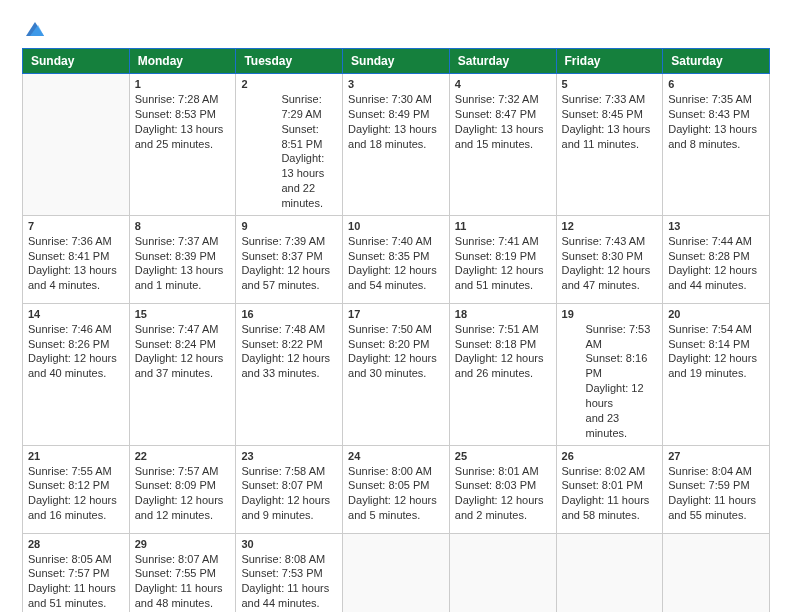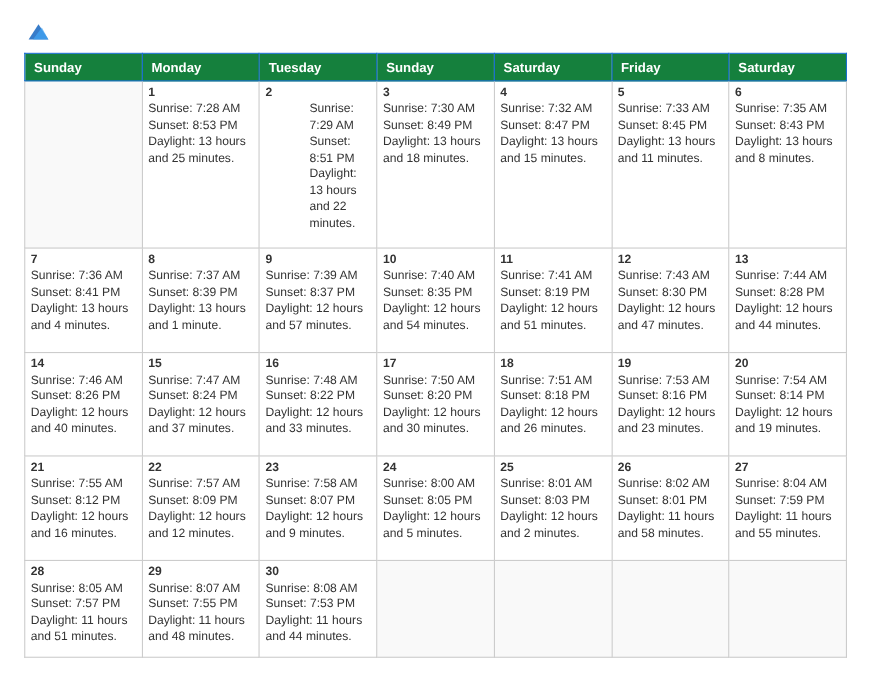--- a/index.html
+++ b/index.html
@@ -259,21 +259,21 @@
           </td>
           <td>
             <span class="day-number">18</span>
             <div class="cell-info" style="white-space: pre-line;">Sunrise: 7:51 AM
 Sunset: 8:18 PM
 Daylight: 12 hours
 and 26 minutes.</div>
           </td>
           <td>
             <span class="day-number">19</span>
-            <div class="cell-info" style="white-space: pre-line;">Sunrise: 7:53 AM
+            <div class="cell-info" style="white-space: pre-line; margin-left: 24px;">Sunrise: 7:53 AM
 Sunset: 8:16 PM
 Daylight: 12 hours
 and 23 minutes.</div>
           </td>
           <td>
             <span class="day-number">20</span>
             <div class="cell-info" style="white-space: pre-line;">Sunrise: 7:54 AM
 Sunset: 8:14 PM
 Daylight: 12 hours
 and 19 minutes.</div>

